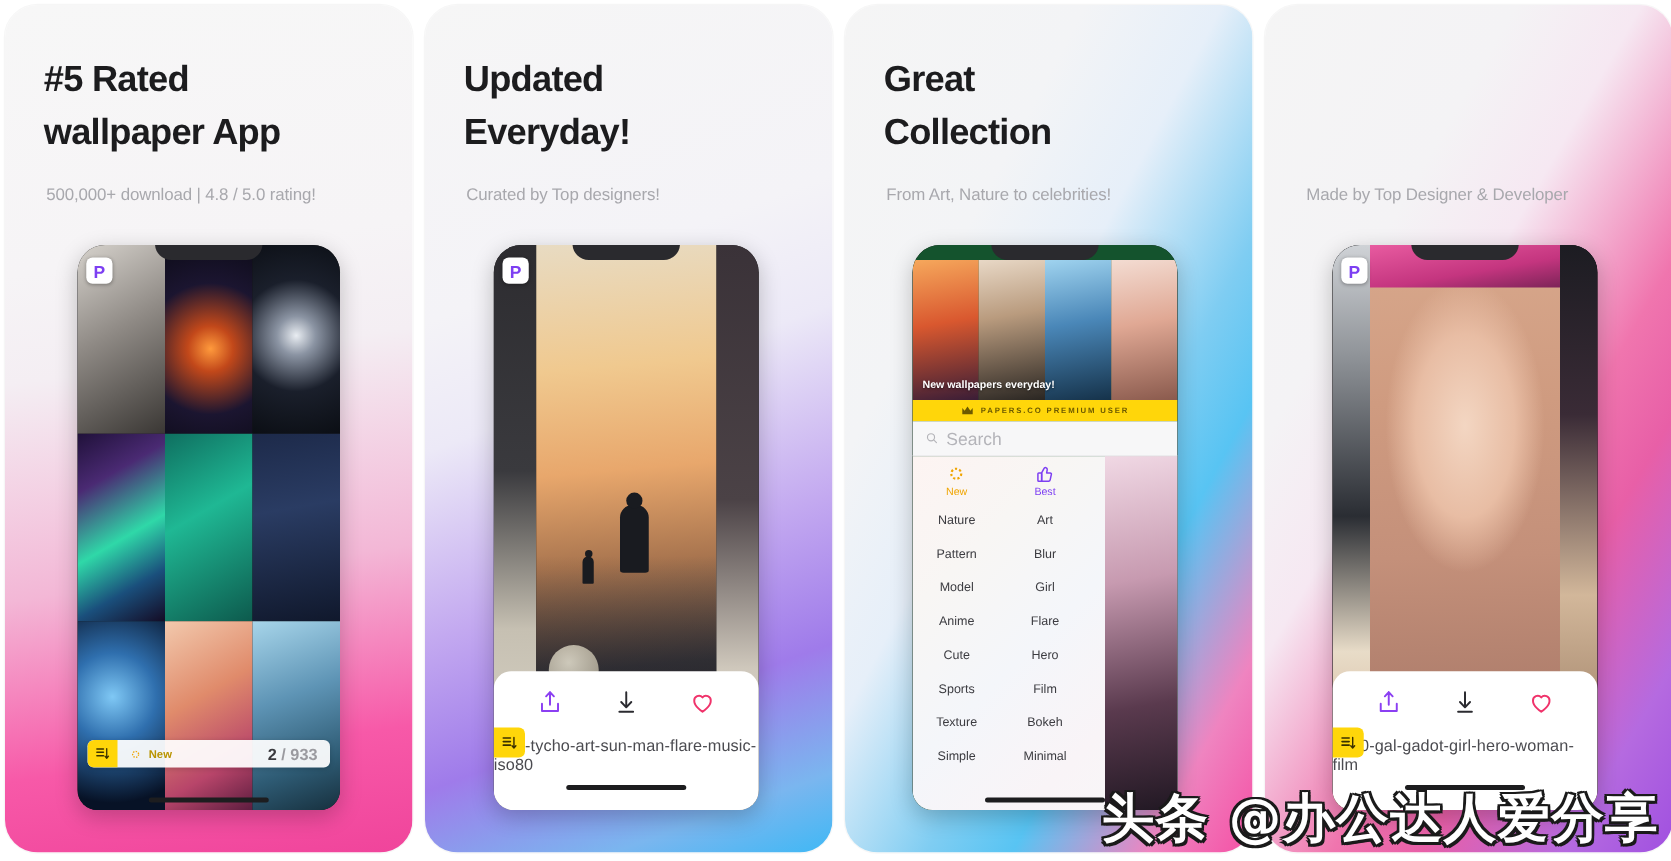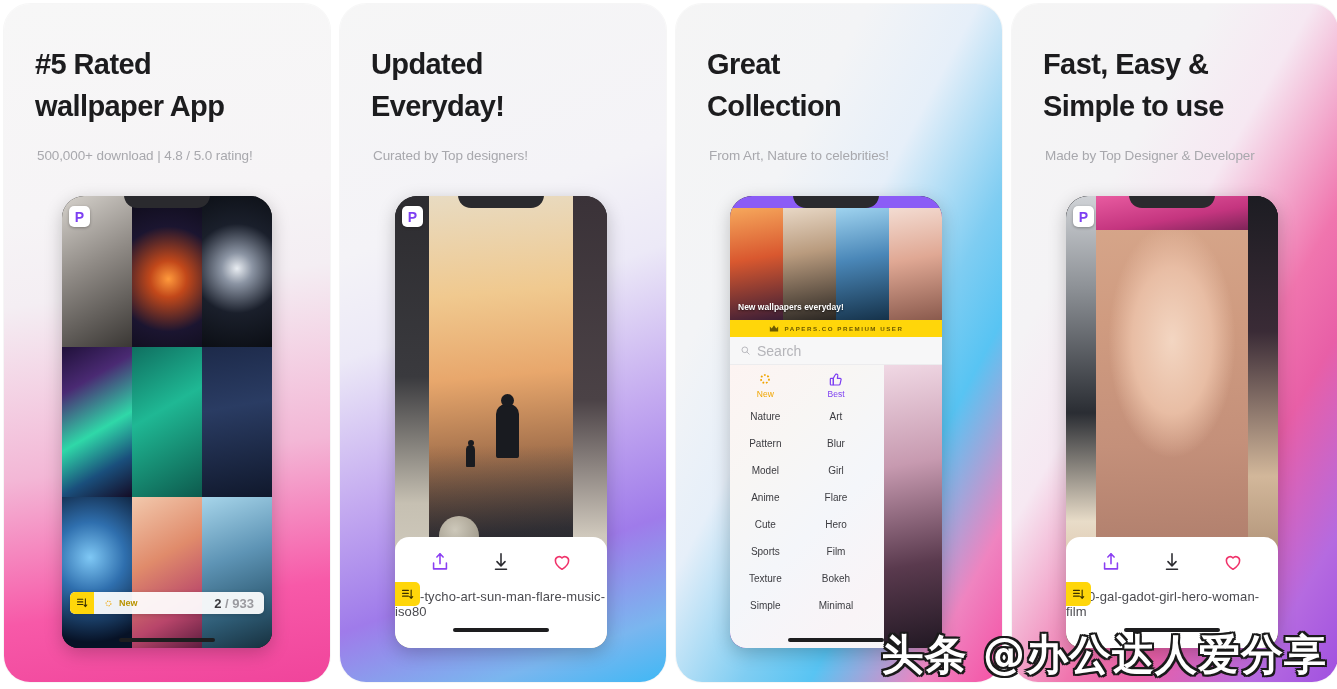--- a/index.html
+++ b/index.html
@@ -219,21 +219,21 @@
     z-index: 34;
     box-shadow: 0 1px 4px rgba(0,0,0,.18);
     overflow: hidden;
   }
   .pill-new { display:flex; align-items:center; gap:5px; margin-left: 9px; }
   .pill-newlabel { font-size: 9px; font-weight: bold; color: #b99400; }
   .pill-count { margin-left:auto; margin-right: 10px; font-size: 13px; color: #9a9a9f; font-weight: bold; }
   .pill-count b { color:#3a3a3e; }
 
   
-  .browse { position:absolute; inset:0; background:#8b5cf6; }
+  .browse { position:absolute; inset:0; background:#14532d; }
   .hero {
     position:absolute; top:12px; left:0; right:0; height:112px;
     display:flex; overflow:hidden;
   }
   .hero-slice { flex:1; }
   .h1 { background: linear-gradient(170deg,#f6a85c 0%,#d9582f 45%,#3a1d36 100%); }
   .h2 { background: linear-gradient(170deg,#e8d8c6 0%,#b99b7e 40%,#2a2622 100%); }
   .h3 { background: linear-gradient(170deg,#9fd3ef 0%,#4a87b8 45%,#15324a 100%); }
   .h4 { background: linear-gradient(170deg,#f3dcd2 0%,#e0a894 45%,#8a5a4d 100%); }
   .hero-cap {
@@ -514,22 +514,20 @@
           </div>
           <div class="homebar"></div>
         </div>
       </div>
     </div>
   </div>
 
   <div class="card">
     <div class="card-bg g4"></div>
     <div class="card-inner">
-      <div class="headline">Fast, Easy &amp;
-Simple to use</div>
       <div class="sub">Made by Top Designer &amp; Developer</div>
 
       <div class="phone p4">
         <div class="notch"></div>
         <div class="screen">
           <div class="face-wrap">
             <div class="face-strip fs1"></div>
             <div class="face-strip fs2"></div>
             <div class="face-strip fs4"></div>
             <div class="face-strip fs3"></div>

